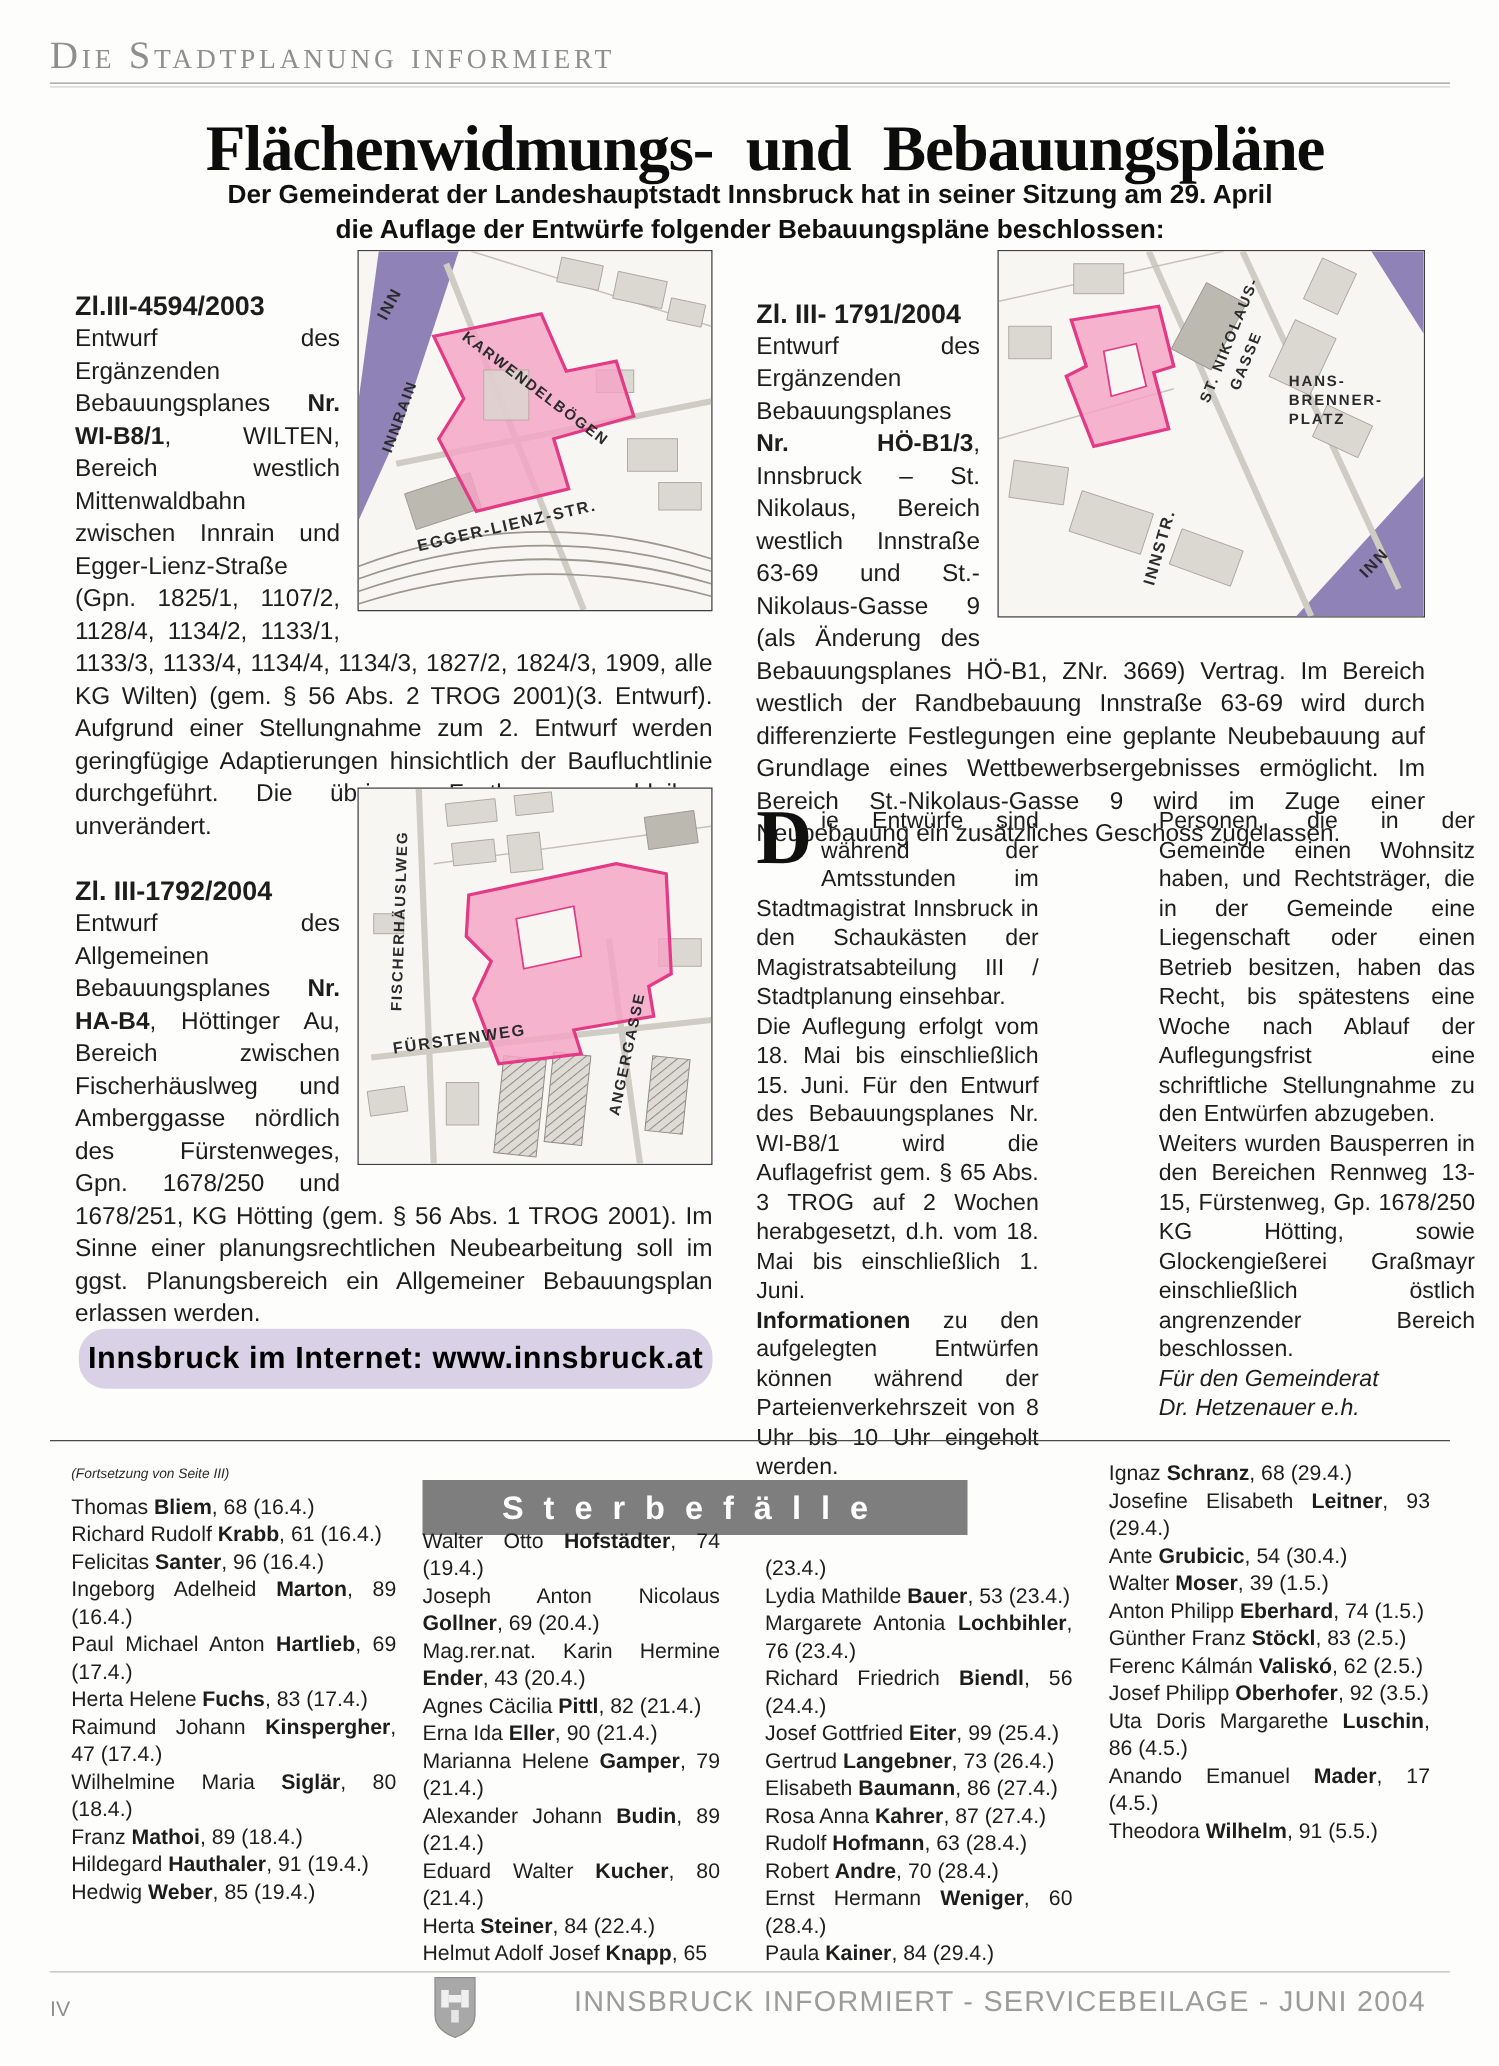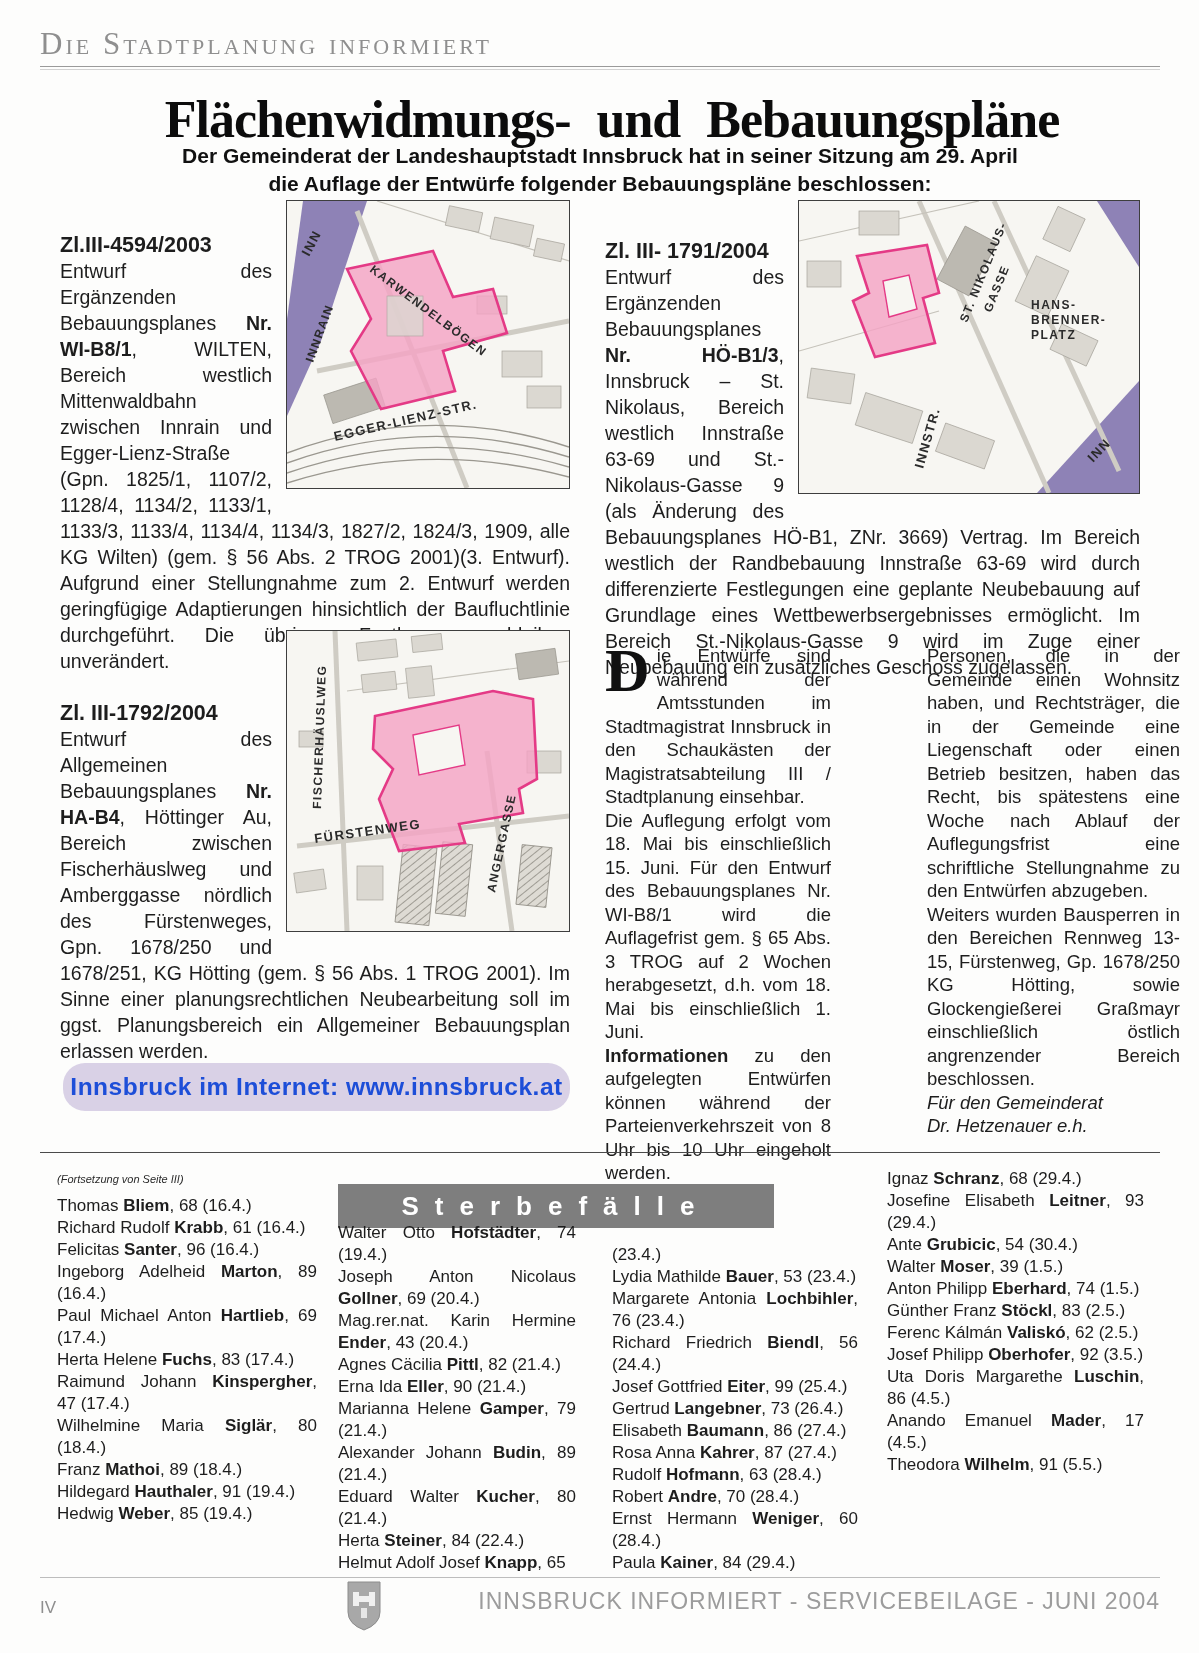--- a/index.html
+++ b/index.html
@@ -32,21 +32,21 @@
   .info{font-size:18.5px;line-height:23.5px;}
   .info p{margin:0;text-align:justify;}
   .dropcap{
     float:left;font-family:"Liberation Serif",serif;font-weight:bold;
     font-size:62px;line-height:47px;margin:3px 7px 0 0;color:#101010;
   }
   .sig{font-style:italic;text-align:left !important;}
 
   .banner{
     background:#d9d1e6;font-weight:bold;font-size:24.5px;text-align:center;
-    color:#1d4ed8;letter-spacing:.5px;border-radius:22px;
+    color:#000000;letter-spacing:.5px;border-radius:22px;
   }
 
   
   .hrule{border-top:1.5px solid #4a4a4a;height:0;}
   .bar{
     background:#7e7e7e;color:#ffffff;font-weight:bold;font-size:26px;
     letter-spacing:16px;text-align:center;
   }
   .deaths{font-size:17px;line-height:22px;}
   .deaths p{margin:0;text-align:justify;}
@@ -334,13 +334,13 @@
 <div class="abs" style="left:346px;top:1580px;">
   <svg width="36" height="52" viewBox="0 0 36 52">
     <path d="M2,2 h32 v30 q0,12 -16,18 q-16,-6 -16,-18 Z" fill="#a8a8a8" stroke="#8c8c8c"></path>
     <rect x="7" y="12" width="6" height="14" fill="#f0f0f0"></rect>
     <rect x="23" y="12" width="6" height="14" fill="#f0f0f0"></rect>
     <rect x="13" y="16" width="10" height="6" fill="#f0f0f0"></rect>
     <rect x="15" y="28" width="6" height="10" fill="#e6e6e6"></rect>
   </svg>
 </div>
 
-<div class="abs footer-text" style="left:440px;top:1588px;width:720px;">INNSBRUCK INFORMIERT - SERVICEBEILAGE - JUNI 2004</div>
+<div class="abs footer-text" style="left:440px;top:1588px;width:720px;text-align:center;">INNSBRUCK INFORMIERT - SERVICEBEILAGE - JUNI 2004</div>
 
 </body></html>

